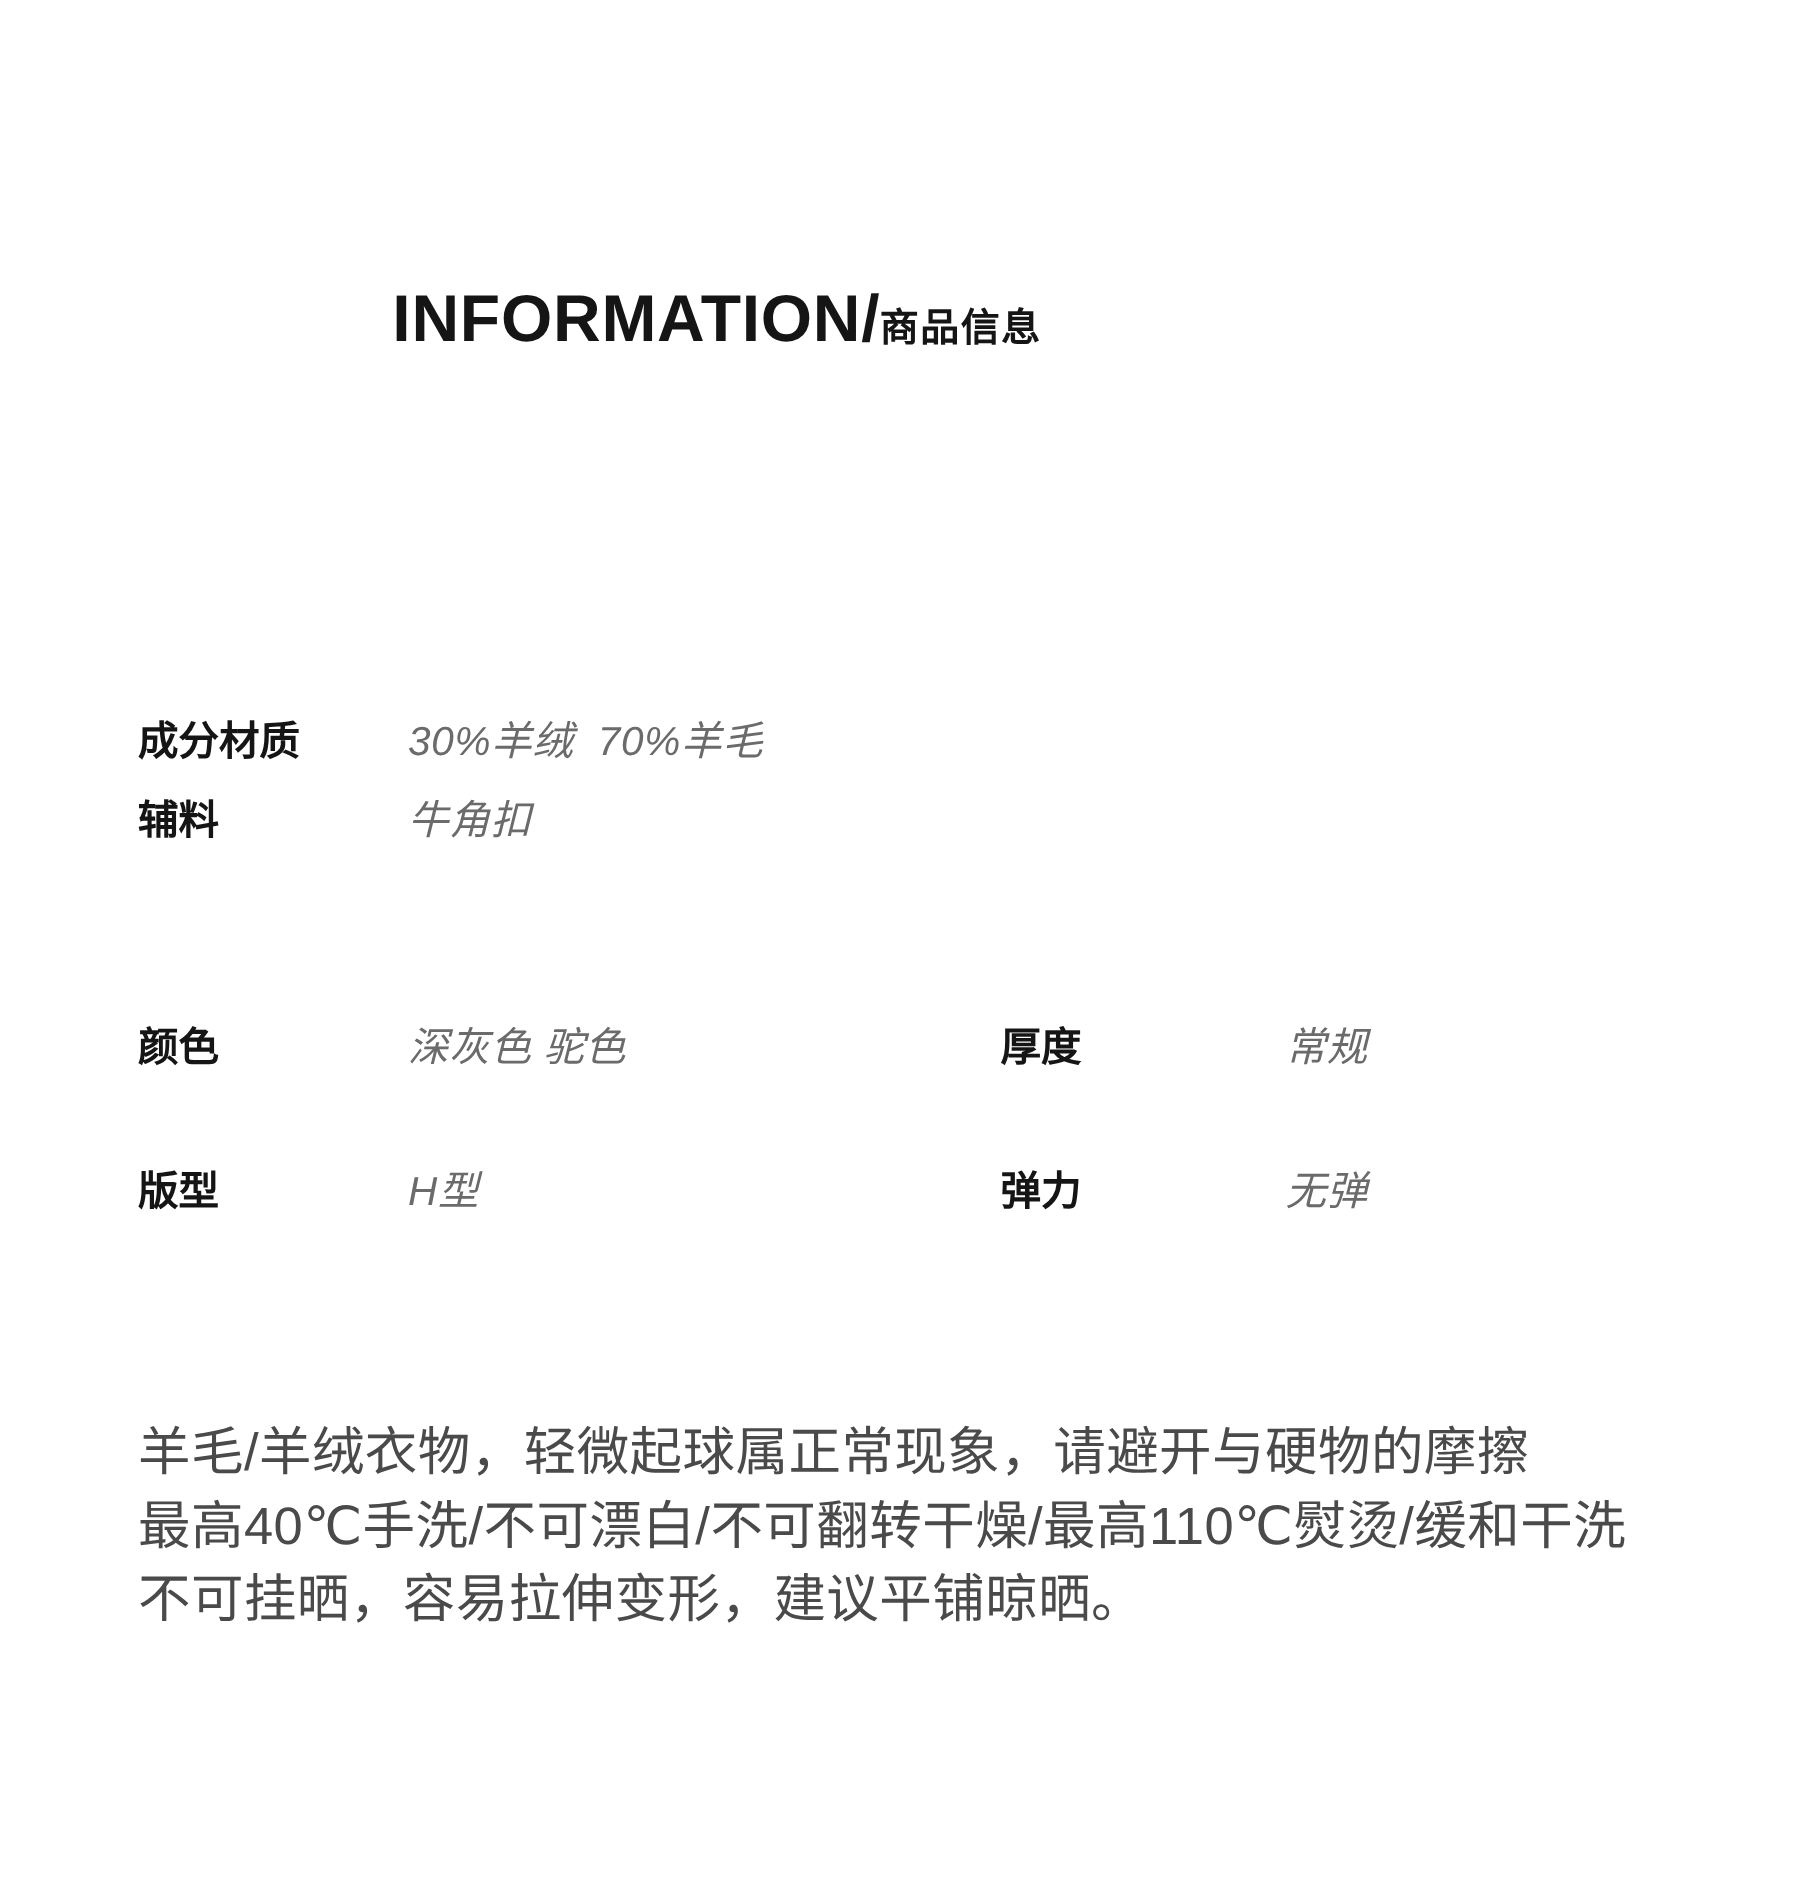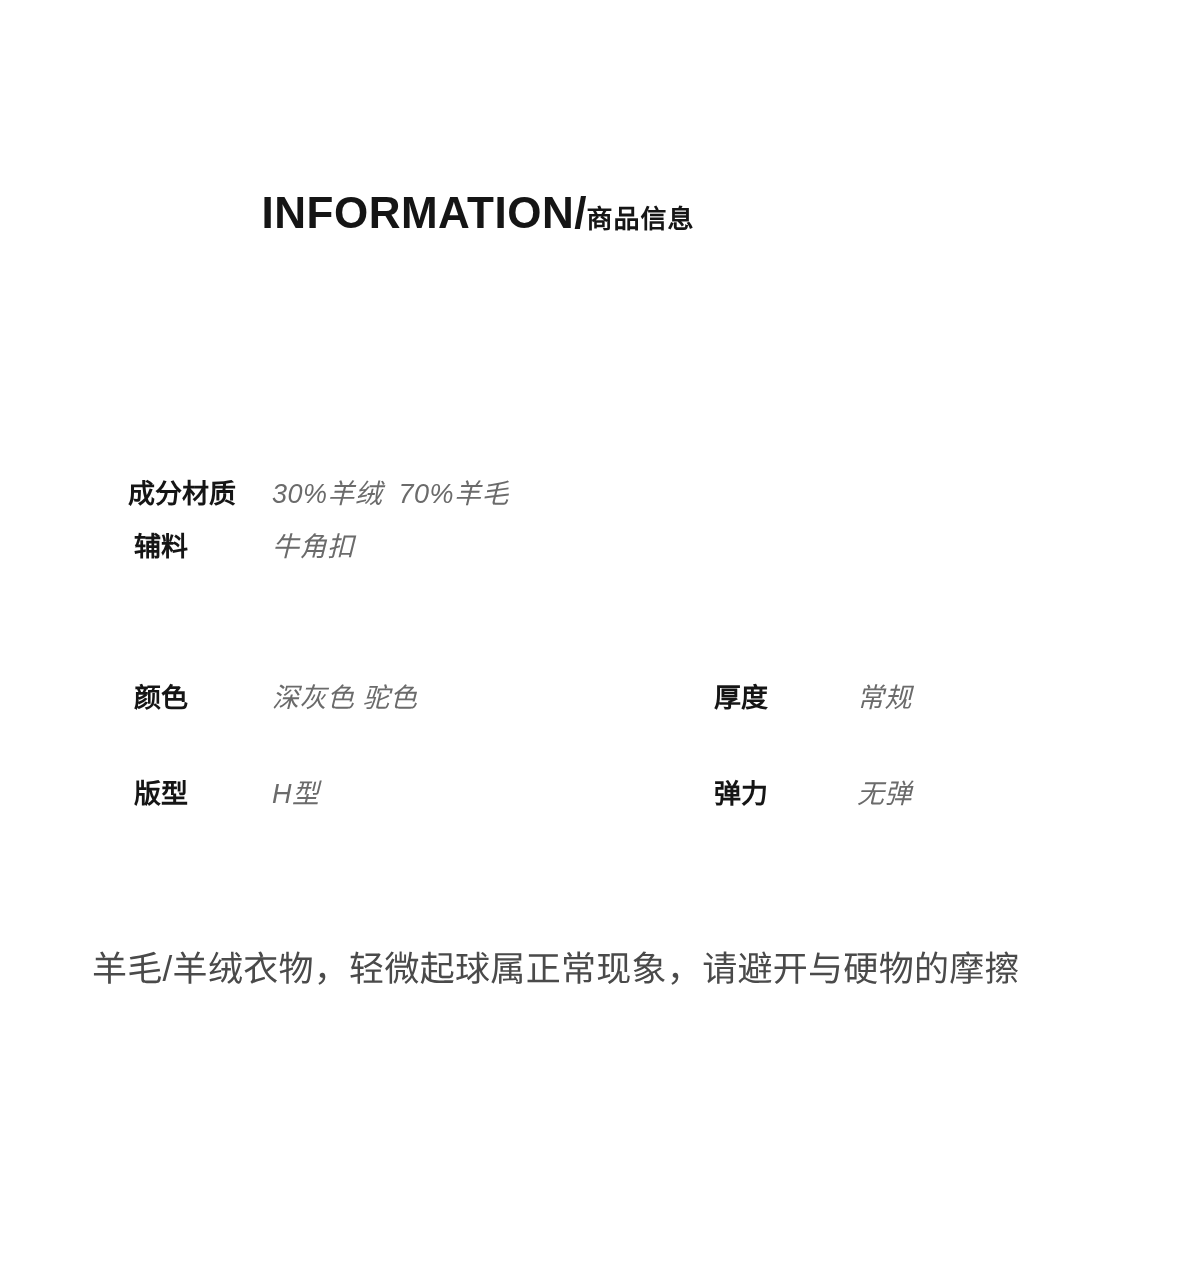--- a/index.html
+++ b/index.html
@@ -58,21 +58,21 @@
     align-items: baseline;
     margin-bottom: 14px;
   }
   .spec-label {
     font-size: 27px;
     font-weight: bold;
     color: #151515;
     width: 180px;
     flex: none;
     display: flex;
-    justify-content: center;
+    justify-content: flex-start;
     letter-spacing: 0;
   }
   .spec-label.two-char {
     padding-right: 42px;
     box-sizing: border-box;
   }
   .spec-label span {
     display: inline-block;
   }
   .spec-value {
@@ -187,13 +187,15 @@
         <span>弹</span>
         <span>力</span>
       </div>
       <div class="spec-value">无弹</div>
     </div>
   </div>
 </div>
 
 <div class="care-notes">
   <div class="care-line">羊毛/羊绒衣物，轻微起球属正常现象，请避开与硬物的摩擦</div>
+  <div class="care-line">最高40℃手洗/不可漂白/不可翻转干燥/最高110℃熨烫/缓和干洗</div>
+  <div class="care-line">不可挂晒，容易拉伸变形，建议平铺晾晒。</div>
 </div>
 
 </body></html>

